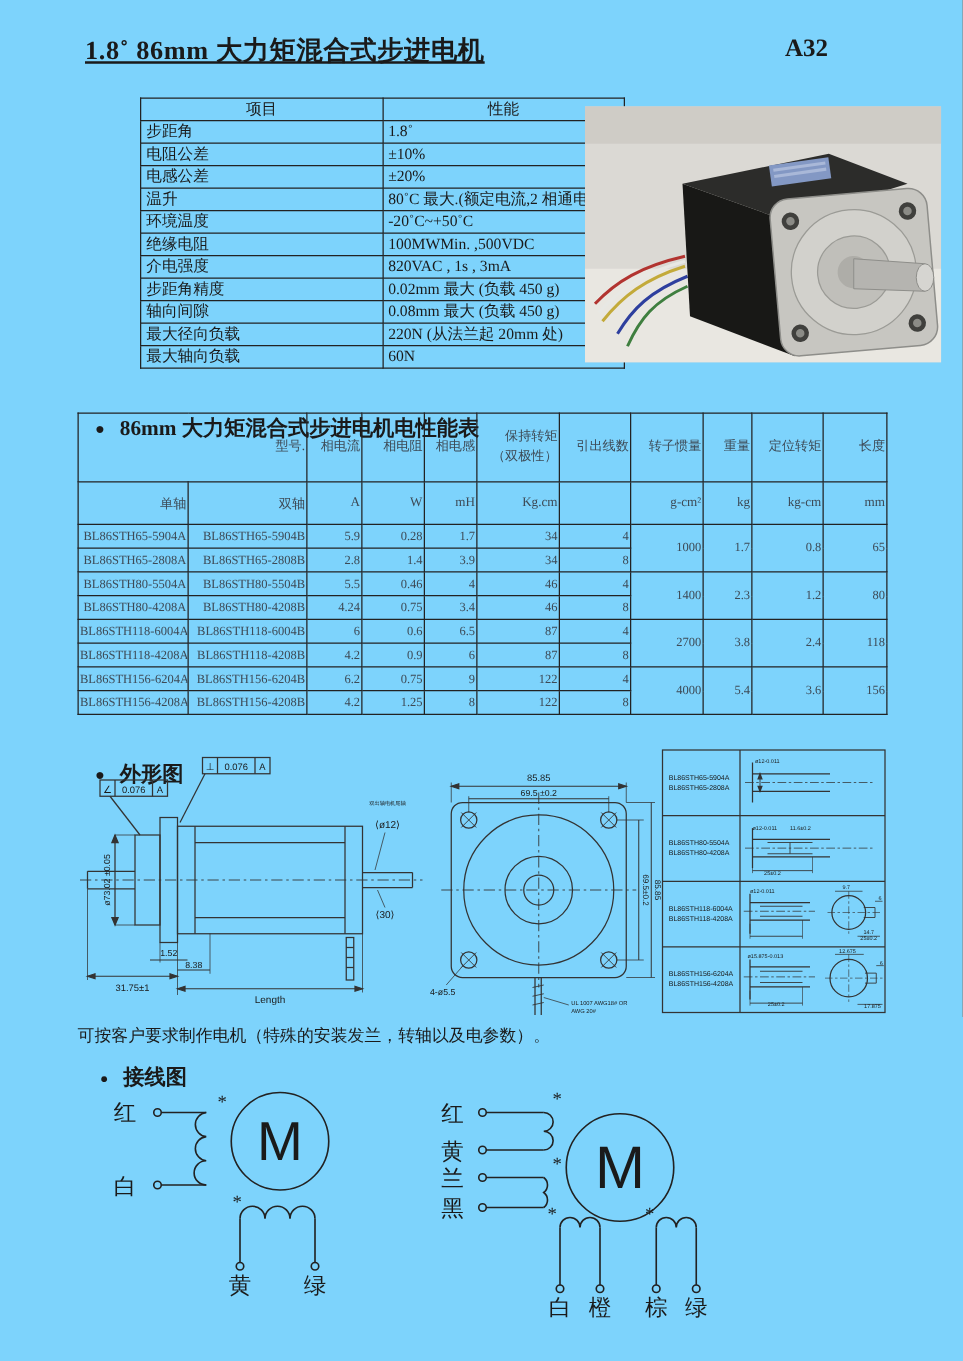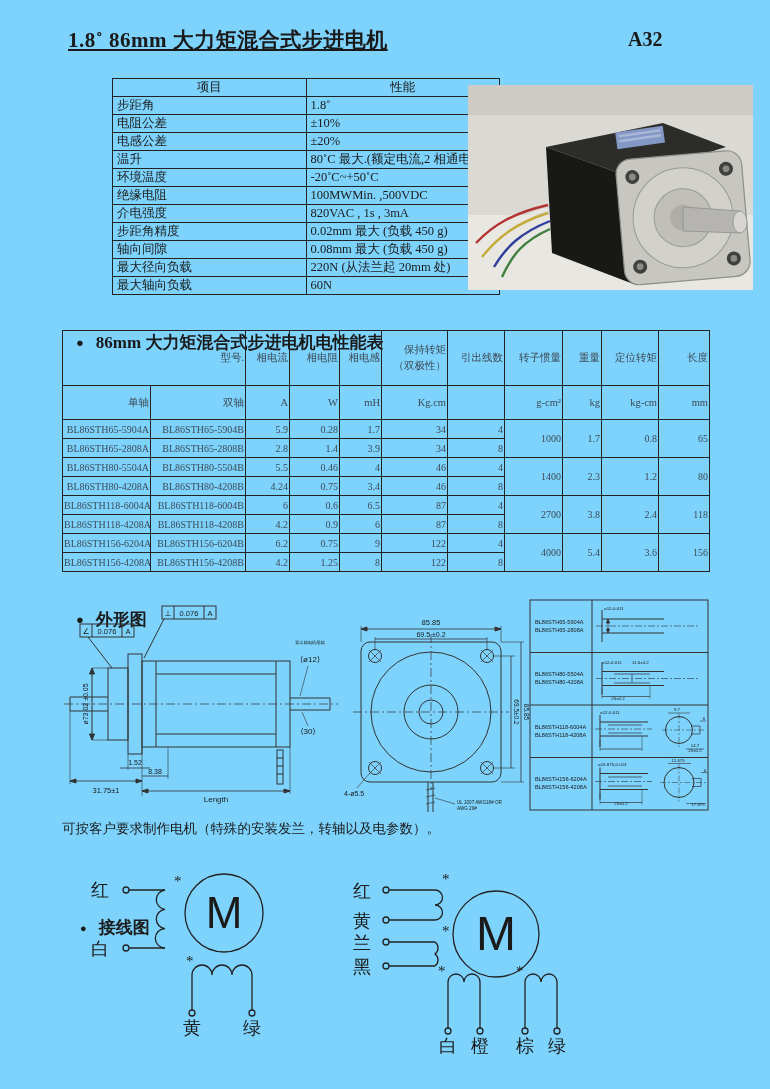--- a/index.html
+++ b/index.html
@@ -23,21 +23,21 @@
   #perf{left:62px;top:330px;width:648px;border-collapse:collapse;table-layout:fixed;
         font-size:10.5px;text-align:right;color:#3d4a56;}
   #perf td,#perf th{border:1px solid #222;padding:0 1px;font-weight:normal;overflow:hidden;}
   #perf tr.h1 th{height:54px;white-space:pre-line;line-height:1.5;}
   #perf tr.h2 td{height:33px;}
   #perf tr.d td{height:18px;white-space:nowrap;font-size:10px;}
   
   #outline-svg{left:58px;top:598px;}
   
   #custom-note{left:62px;top:820px;font-size:13.5px;}
-  #wiring-title{left:80px;top:882px;text-align:right;}
+  #wiring-title{left:80px;top:816px;text-align:right;}
   #wiring-title .b{font-size:11px;}
   #wiring-svg{left:60px;top:866px;}
   svg text{fill:#1a1a1a;}
 </style>
 </head>
 <body>
 
 <div id="page">
 
   <div class="abs" id="title">1.8˚  86mm 大力矩混合式步进电机</div>

